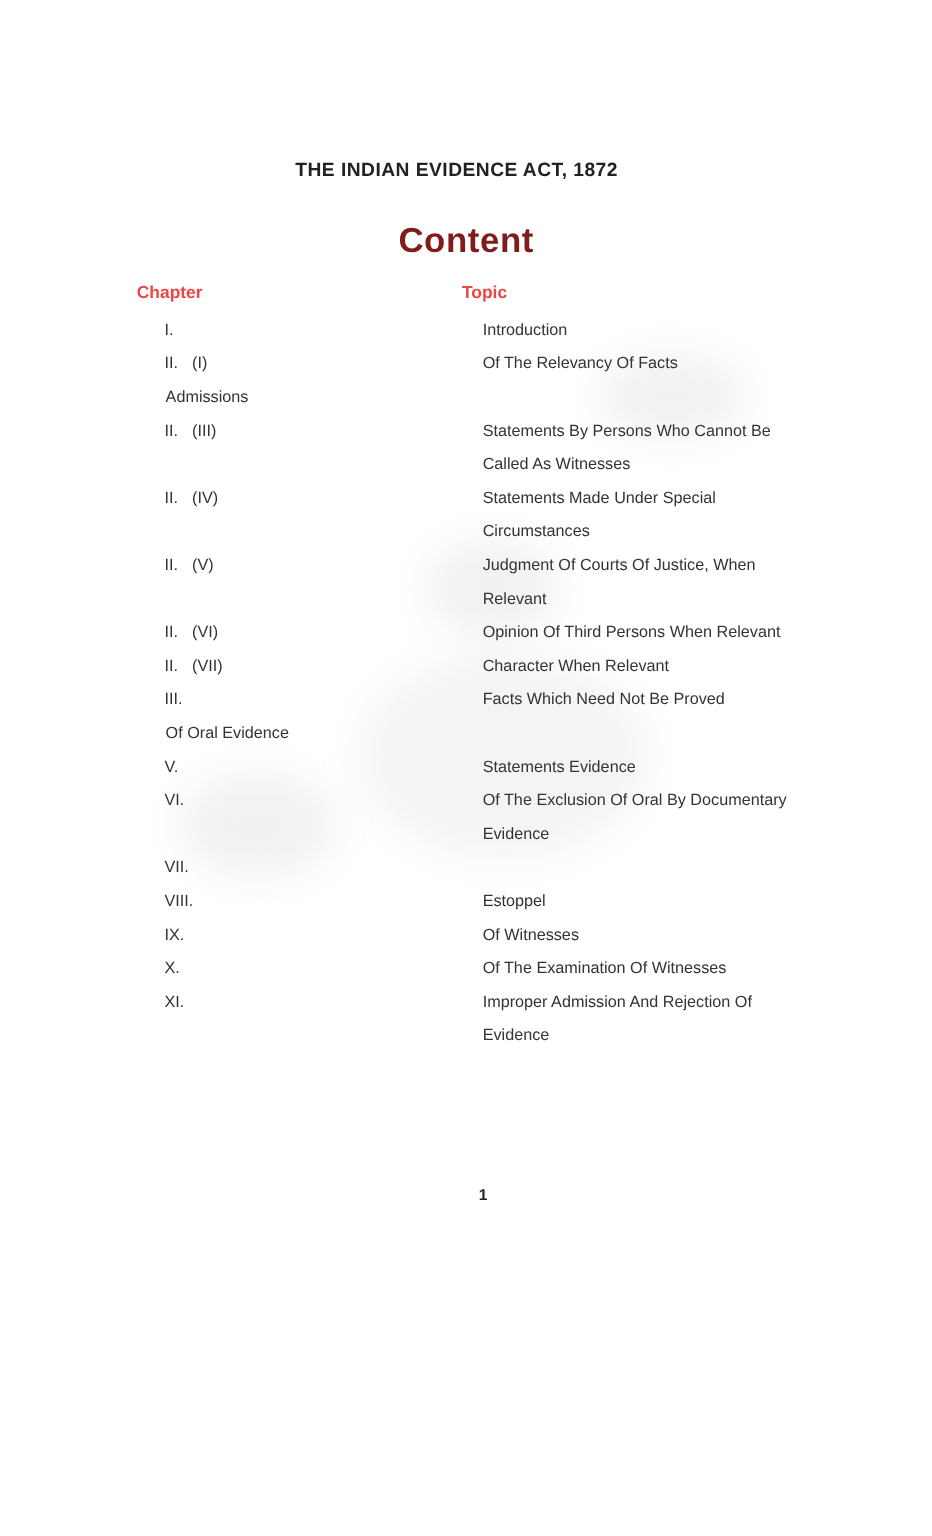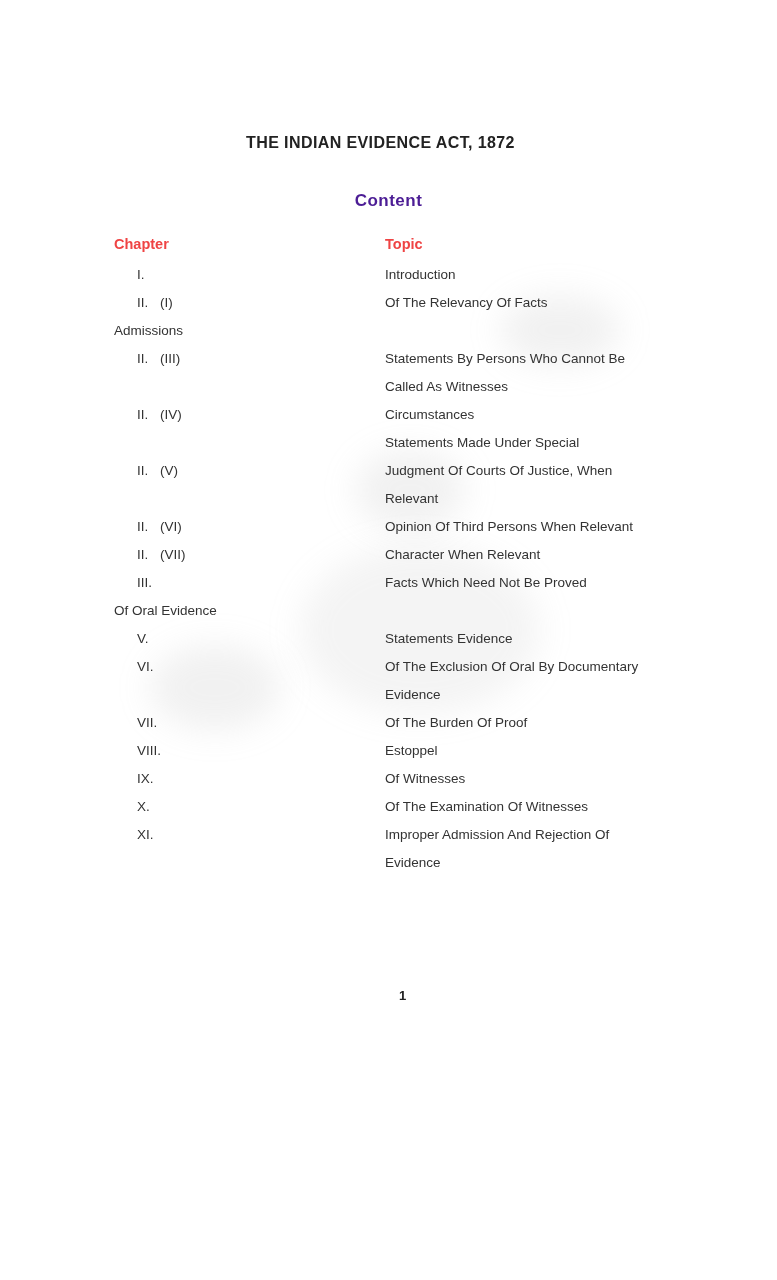--- a/index.html
+++ b/index.html
@@ -42,23 +42,23 @@
     color: #222222;
     line-height: 22px;
   }
   .content-heading {
     position: absolute;
     top: 186px;
     left: 0;
     width: 777px;
     text-align: center;
     font-weight: bold;
-    font-size: 17px;
+    font-size: 29px;
     letter-spacing: 0.5px;
-    color: #4c1d95;
+    color: #7f1d1d;
     line-height: 30px;
   }
   .toc {
     position: absolute;
     left: 114px;
     top: 230px;
     width: 580px;
   }
   .toc-header {
     display: flex;
@@ -84,20 +84,21 @@
     line-height: 28px;
     white-space: nowrap;
   }
   .ch-num {
     display: inline-block;
     min-width: 23px;
   }
   .cell-topic {
     width: 300px;
     line-height: 28px;
+    margin-left: 24px;
   }
   .topic-line {
     display: block;
     height: 28px;
     white-space: nowrap;
   }
   .page-number {
     position: absolute;
     top: 982px;
     left: 14px;
@@ -149,22 +150,22 @@
         <div class="toc-row">
           <div class="cell-chapter"><span class="ch-num">II.</span><span class="ch-part">(III)</span></div>
           <div class="cell-topic">
             <span class="topic-line">Statements By Persons Who Cannot Be</span>
             <span class="topic-line">Called As Witnesses</span>
           </div>
         </div>
         <div class="toc-row">
           <div class="cell-chapter"><span class="ch-num">II.</span><span class="ch-part">(IV)</span></div>
           <div class="cell-topic">
+            <span class="topic-line">Statements Made Under Special</span>
             <span class="topic-line">Circumstances</span>
-            <span class="topic-line">Statements Made Under Special</span>
           </div>
         </div>
         <div class="toc-row">
           <div class="cell-chapter"><span class="ch-num">II.</span><span class="ch-part">(V)</span></div>
           <div class="cell-topic">
             <span class="topic-line">Judgment Of Courts Of Justice, When</span>
             <span class="topic-line">Relevant</span>
           </div>
         </div>
         <div class="toc-row">
@@ -198,23 +199,20 @@
         </div>
         <div class="toc-row">
           <div class="cell-chapter"><span class="ch-num">VI.</span></div>
           <div class="cell-topic">
             <span class="topic-line">Of The Exclusion Of Oral By Documentary</span>
             <span class="topic-line">Evidence</span>
           </div>
         </div>
         <div class="toc-row">
           <div class="cell-chapter"><span class="ch-num">VII.</span></div>
-          <div class="cell-topic">
-            <span class="topic-line">Of The Burden Of Proof</span>
-          </div>
         </div>
         <div class="toc-row">
           <div class="cell-chapter"><span class="ch-num">VIII.</span></div>
           <div class="cell-topic">
             <span class="topic-line">Estoppel</span>
           </div>
         </div>
         <div class="toc-row">
           <div class="cell-chapter"><span class="ch-num">IX.</span></div>
           <div class="cell-topic">

